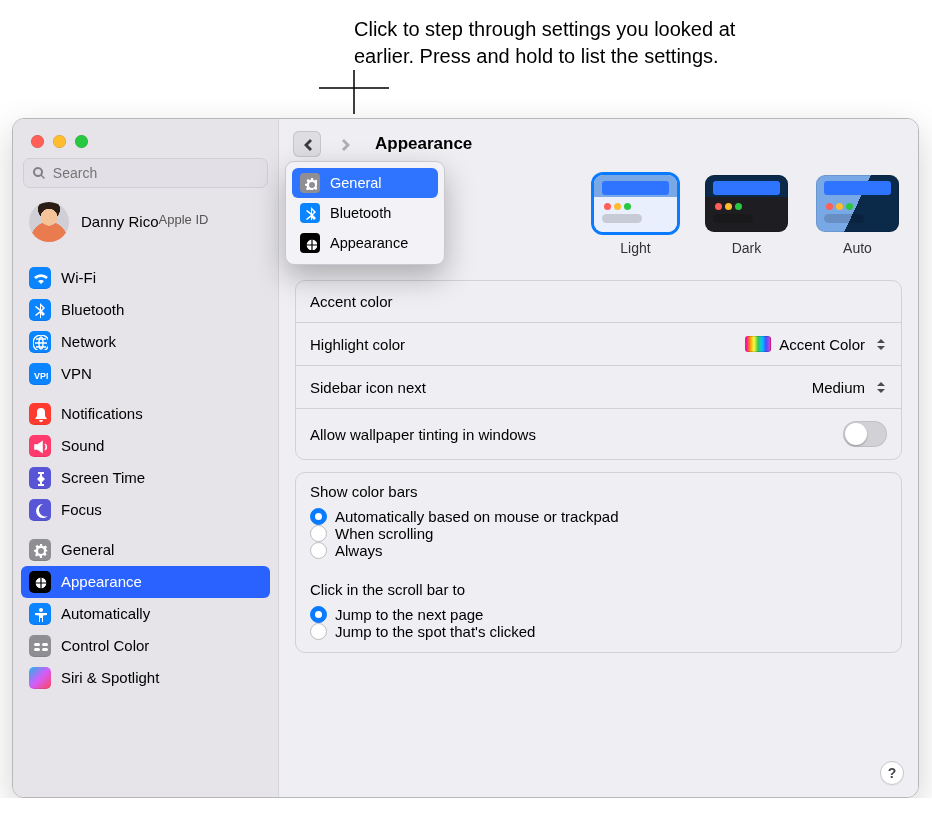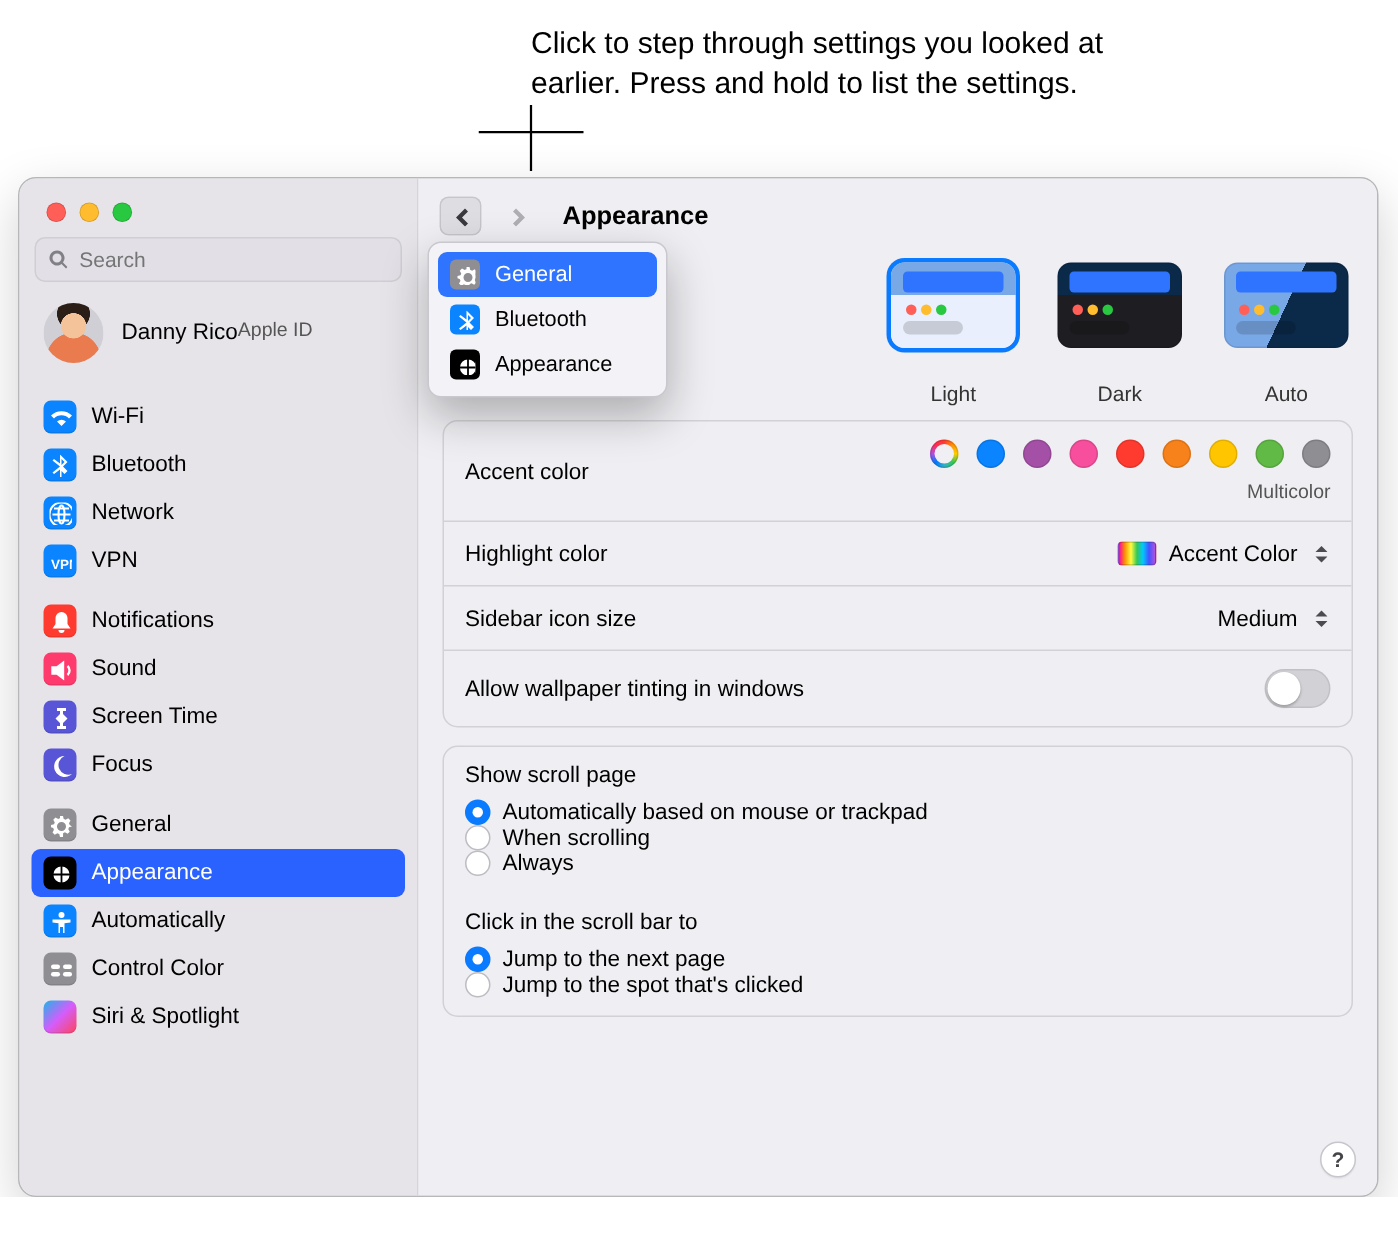--- a/index.html
+++ b/index.html
@@ -72,21 +72,21 @@
 
   .section { margin:0 16px 12px 16px; background:transparent; border:1px solid var(--panel-border);
              border-radius:10px; }
   .section.first { margin-top:117px; } 
   .row { display:flex; align-items:center; justify-content:space-between; padding:12px 14px; }
   .row + .row, .row + .subrows, .subrows + .row { border-top:1px solid var(--panel-border); }
   .lbl-row { font-size:15px; }
   .sublabel { font-size:13px; color:var(--subtext); margin-top:4px; }
 
   .themes { position:absolute; right:19px; top:56px; display:flex; gap:28px; }
-  .theme { display:flex; flex-direction:column; align-items:center; gap:22px; }
+  .theme { display:flex; flex-direction:column; align-items:center; gap:8px; }
   .th-box { width:83px; height:57px; border-radius:9px; position:relative; overflow:hidden;
             box-shadow:0 0 0 1px rgba(0,0,0,.1) inset;}
   .th-sel { box-shadow:0 0 0 3px #0a7bff, 0 0 0 1px rgba(0,0,0,.1); }
   .th-light{ background:linear-gradient(#79a8e6 0 38%, #e9effc 38% 100%); }
   .th-dark { background:linear-gradient(#0b2a4a 0 38%, #1e1e22 38% 100%); }
   .th-auto { background:linear-gradient(115deg,#79a8e6 0 50%, #0b2a4a 50% 100%); }
   .th-box::before{ content:""; position:absolute; left:8px; top:6px; right:8px; height:14px;
                     background:linear-gradient(#2f74ff,#2f74ff); border-radius:3px;}
   .th-box::after{ content:""; position:absolute; left:8px; bottom:9px; width:40px; height:9px;
                    background:#00000026; border-radius:5px;}
@@ -410,52 +410,38 @@
               <i></i>
             </span>
           </div>
     <span class="th-name">Auto</span>
         </div>
       </div>
 
     <div class="section first">
       <div class="row">
         <span class="lbl-row">Accent color</span>
-        <div class="accent-colors">
-          <div class="accent-row" id="accent-row">
-              <span class="swatch multi"></span>
-              <span class="swatch" style="background: rgb(10, 132, 255);"></span>
-              <span class="swatch" style="background: rgb(165, 80, 167);"></span>
-              <span class="swatch" style="background: rgb(247, 79, 158);"></span>
-              <span class="swatch" style="background: rgb(255, 59, 48);"></span>
-              <span class="swatch" style="background: rgb(247, 130, 27);"></span>
-              <span class="swatch" style="background: rgb(255, 198, 0);"></span>
-              <span class="swatch" style="background: rgb(98, 186, 70);"></span>
-              <span class="swatch" style="background: rgb(142, 142, 147);"></span>
-            </div>
-          <span class="sublabel">Multicolor</span>
-        </div>
       </div>
       <div class="row">
         <span class="lbl-row">Highlight color</span>
         <div class="sel-chip">
           <span class="chip-grad"></span>
           <span>Accent Color</span>
           <span class="updown">
             <svg>
                 <use href="#i-up"></use>
               </svg>
               <svg>
                 <use href="#i-dn"></use>
               </svg>
           </span>
         </div>
       </div>
       <div class="row">
-        <span class="lbl-row">Sidebar icon size</span>
+        <span class="lbl-row">Sidebar icon next</span>
         <div class="sel-chip">
           <span>Medium</span>
           <span class="updown">
             <svg>
                 <use href="#i-up"></use>
               </svg>
               <svg>
                 <use href="#i-dn"></use>
               </svg>
           </span>
@@ -464,21 +450,21 @@
       <div class="row">
         <span class="lbl-row">Allow wallpaper tinting in windows</span>
         <div class="switch">
             <span class="knob"></span>
           </div>
       </div>
     </div>
 
     <div class="section">
       <div class="subrows">
-        <span class="title">Show scroll page</span>
+        <span class="title">Show color bars</span>
         <div id="scroll-opts">
             <div class="radline">
               <span class="radio on"></span>
       <span>Automatically based on mouse or trackpad</span>
             </div>
             <div class="radline">
               <span class="radio "></span>
       <span>When scrolling</span>
             </div>
             <div class="radline">

